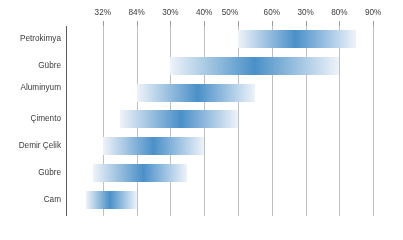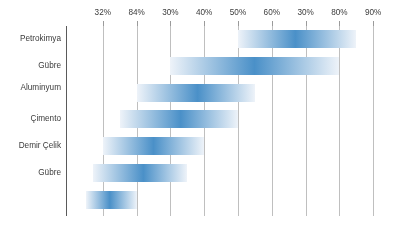--- a/index.html
+++ b/index.html
@@ -90,39 +90,40 @@
 
 <div id="chart-root">
 
   <div class="cat-axis">
       <div class="cat-label" style="top: 34px;">Petrokimya</div>
       <div class="cat-label" style="top: 60.8px;">Gübre</div>
       <div class="cat-label" style="top: 83px; padding-left: 48px;">Aluminyum</div>
       <div class="cat-label" style="top: 141.2px;">Demir Çelik</div>
       <div class="cat-label" style="top: 114.4px;">Çimento</div>
       <div class="cat-label" style="top: 168px;">Gübre</div>
+      <div class="cat-label" style="top: 194.8px;">Cam</div>
     </div>
 
   <div class="plot">
     <div class="value-axis-line"></div>
   <div class="gridline" style="left: 36.8px;"></div>
       <div class="tick" style="left: 36.8px;"></div>
       <div class="tick-label" style="left: 36.8px;">32%</div>
       <div class="gridline" style="left: 70.6px;"></div>
       <div class="tick" style="left: 70.6px;"></div>
       <div class="tick-label" style="left: 70.6px;">84%</div>
       <div class="gridline" style="left: 104.4px;"></div>
       <div class="tick" style="left: 104.4px;"></div>
       <div class="tick-label" style="left: 104.4px;">30%</div>
       <div class="gridline" style="left: 138.2px;"></div>
       <div class="tick" style="left: 138.2px;"></div>
       <div class="tick-label" style="left: 138.2px;">40%</div>
       <div class="gridline" style="left: 172px;"></div>
       <div class="tick" style="left: 172px;"></div>
-      <div class="tick-label" style="left: 172px;">50%</div>
+      <div class="tick-label" style="left: 164px;">50%</div>
       <div class="gridline" style="left: 205.8px;"></div>
       <div class="tick" style="left: 205.8px;"></div>
       <div class="tick-label" style="left: 205.8px;">60%</div>
       <div class="gridline" style="left: 239.6px;"></div>
       <div class="tick" style="left: 239.6px;"></div>
       <div class="tick-label" style="left: 239.6px;">30%</div>
       <div class="gridline" style="left: 273.4px;"></div>
       <div class="tick" style="left: 273.4px;"></div>
       <div class="tick-label" style="left: 273.4px;">80%</div>
       <div class="gridline" style="left: 307.2px;"></div>

